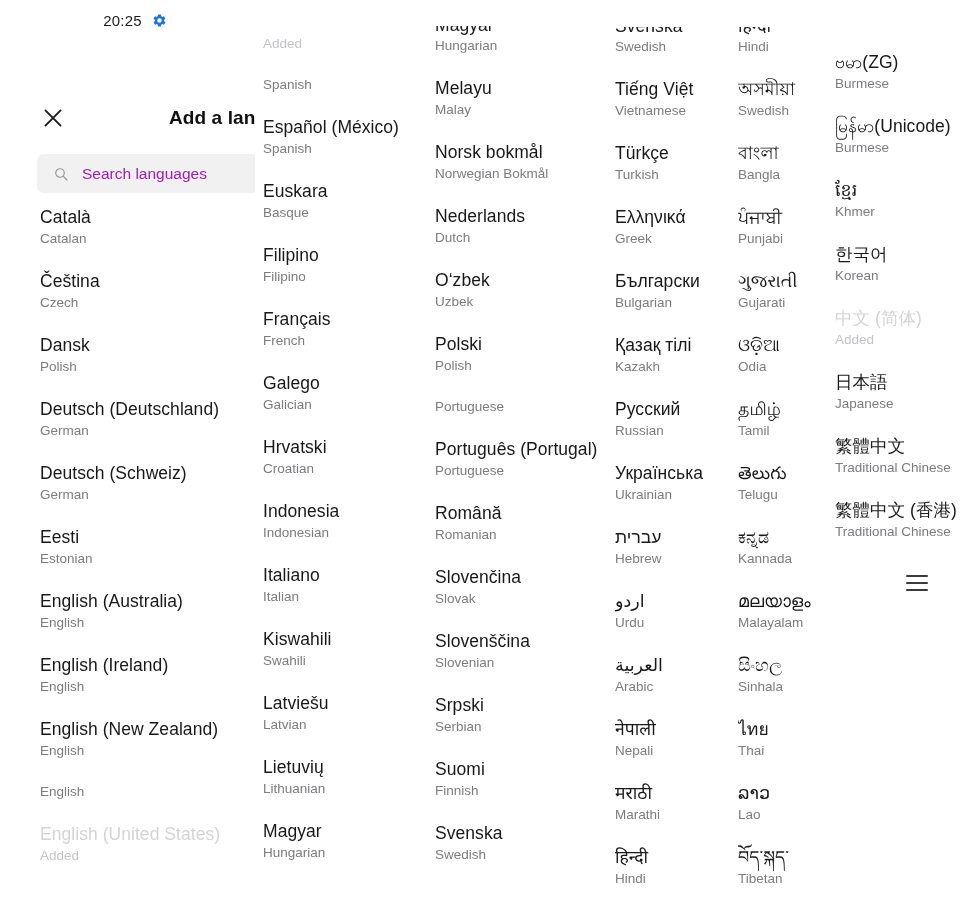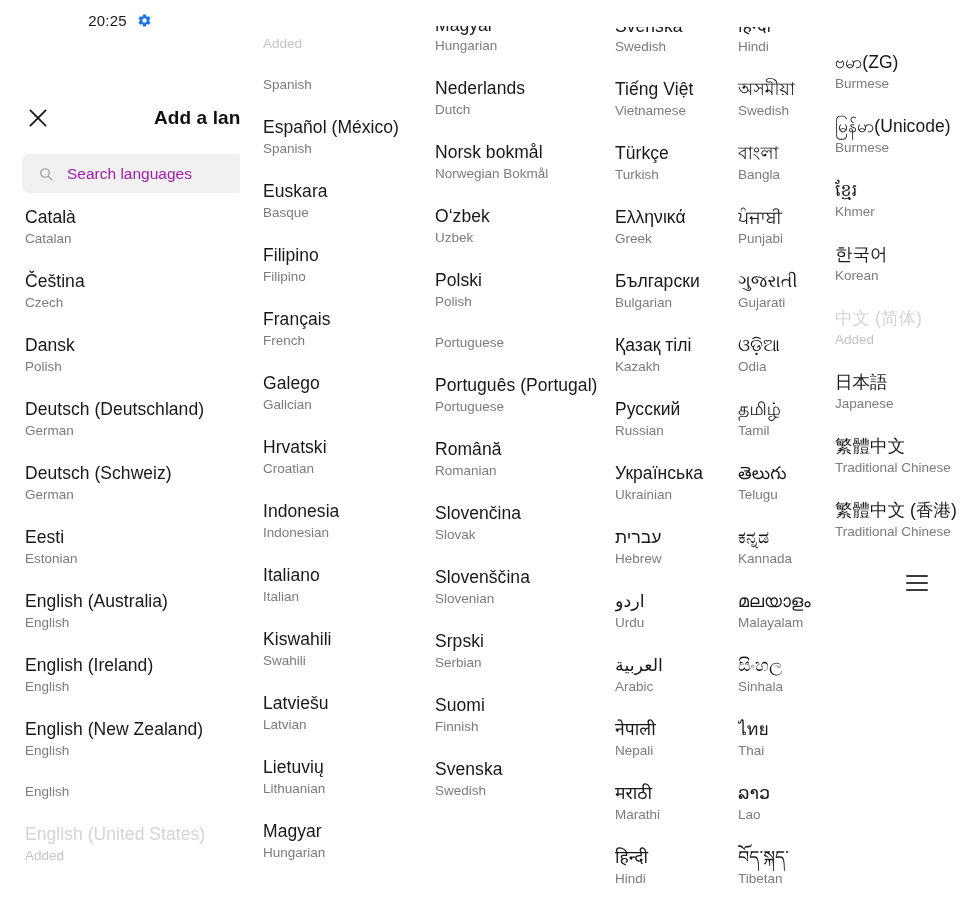--- a/index.html
+++ b/index.html
@@ -20,21 +20,21 @@
   }
 
   
   .col {
     position: absolute;
     top: 0;
     height: 907px;
     overflow: hidden;
   }
 
-  #col1 { left: 0;   width: 240px; }
+  #col1 { left: 15px;   width: 240px; }
   #col2 { left: 263px; width: 170px; }
   #col3 { left: 435px; width: 168px; }
   #col4 { left: 615px; width: 115px; }
   #col5 { left: 738px; width: 90px;  }
   #col6 { left: 835px; width: 125px; }
 
   
   .statusbar {
     position: absolute;
     left: 0; top: 0;
@@ -296,26 +296,30 @@
         </div>
       </div>
   </div>
   <div class="col" id="col3">
     <div class="list">
         <div class="orphan-clip">
           <div class="lang-native">Magyar</div>
         </div>
         <div class="orphan-sub" style="margin-bottom: 22px;">Hungarian</div>
         <div class="lang-item">
+          <div class="lang-native">Melayu</div>
+          <div class="lang-sub">Malay</div>
+        </div>
+        <div class="lang-item">
+          <div class="lang-native">Norsk bokmål</div>
+          <div class="lang-sub">Norwegian Bokmål</div>
+        </div>
+        <div class="lang-item">
           <div class="lang-native">Nederlands</div>
           <div class="lang-sub">Dutch</div>
-        </div>
-        <div class="lang-item">
-          <div class="lang-native">Norsk bokmål</div>
-          <div class="lang-sub">Norwegian Bokmål</div>
         </div>
         <div class="lang-item">
           <div class="lang-native">Oʻzbek</div>
           <div class="lang-sub">Uzbek</div>
         </div>
         <div class="lang-item">
           <div class="lang-native">Polski</div>
           <div class="lang-sub">Polish</div>
         </div>
         <div class="lang-item">

